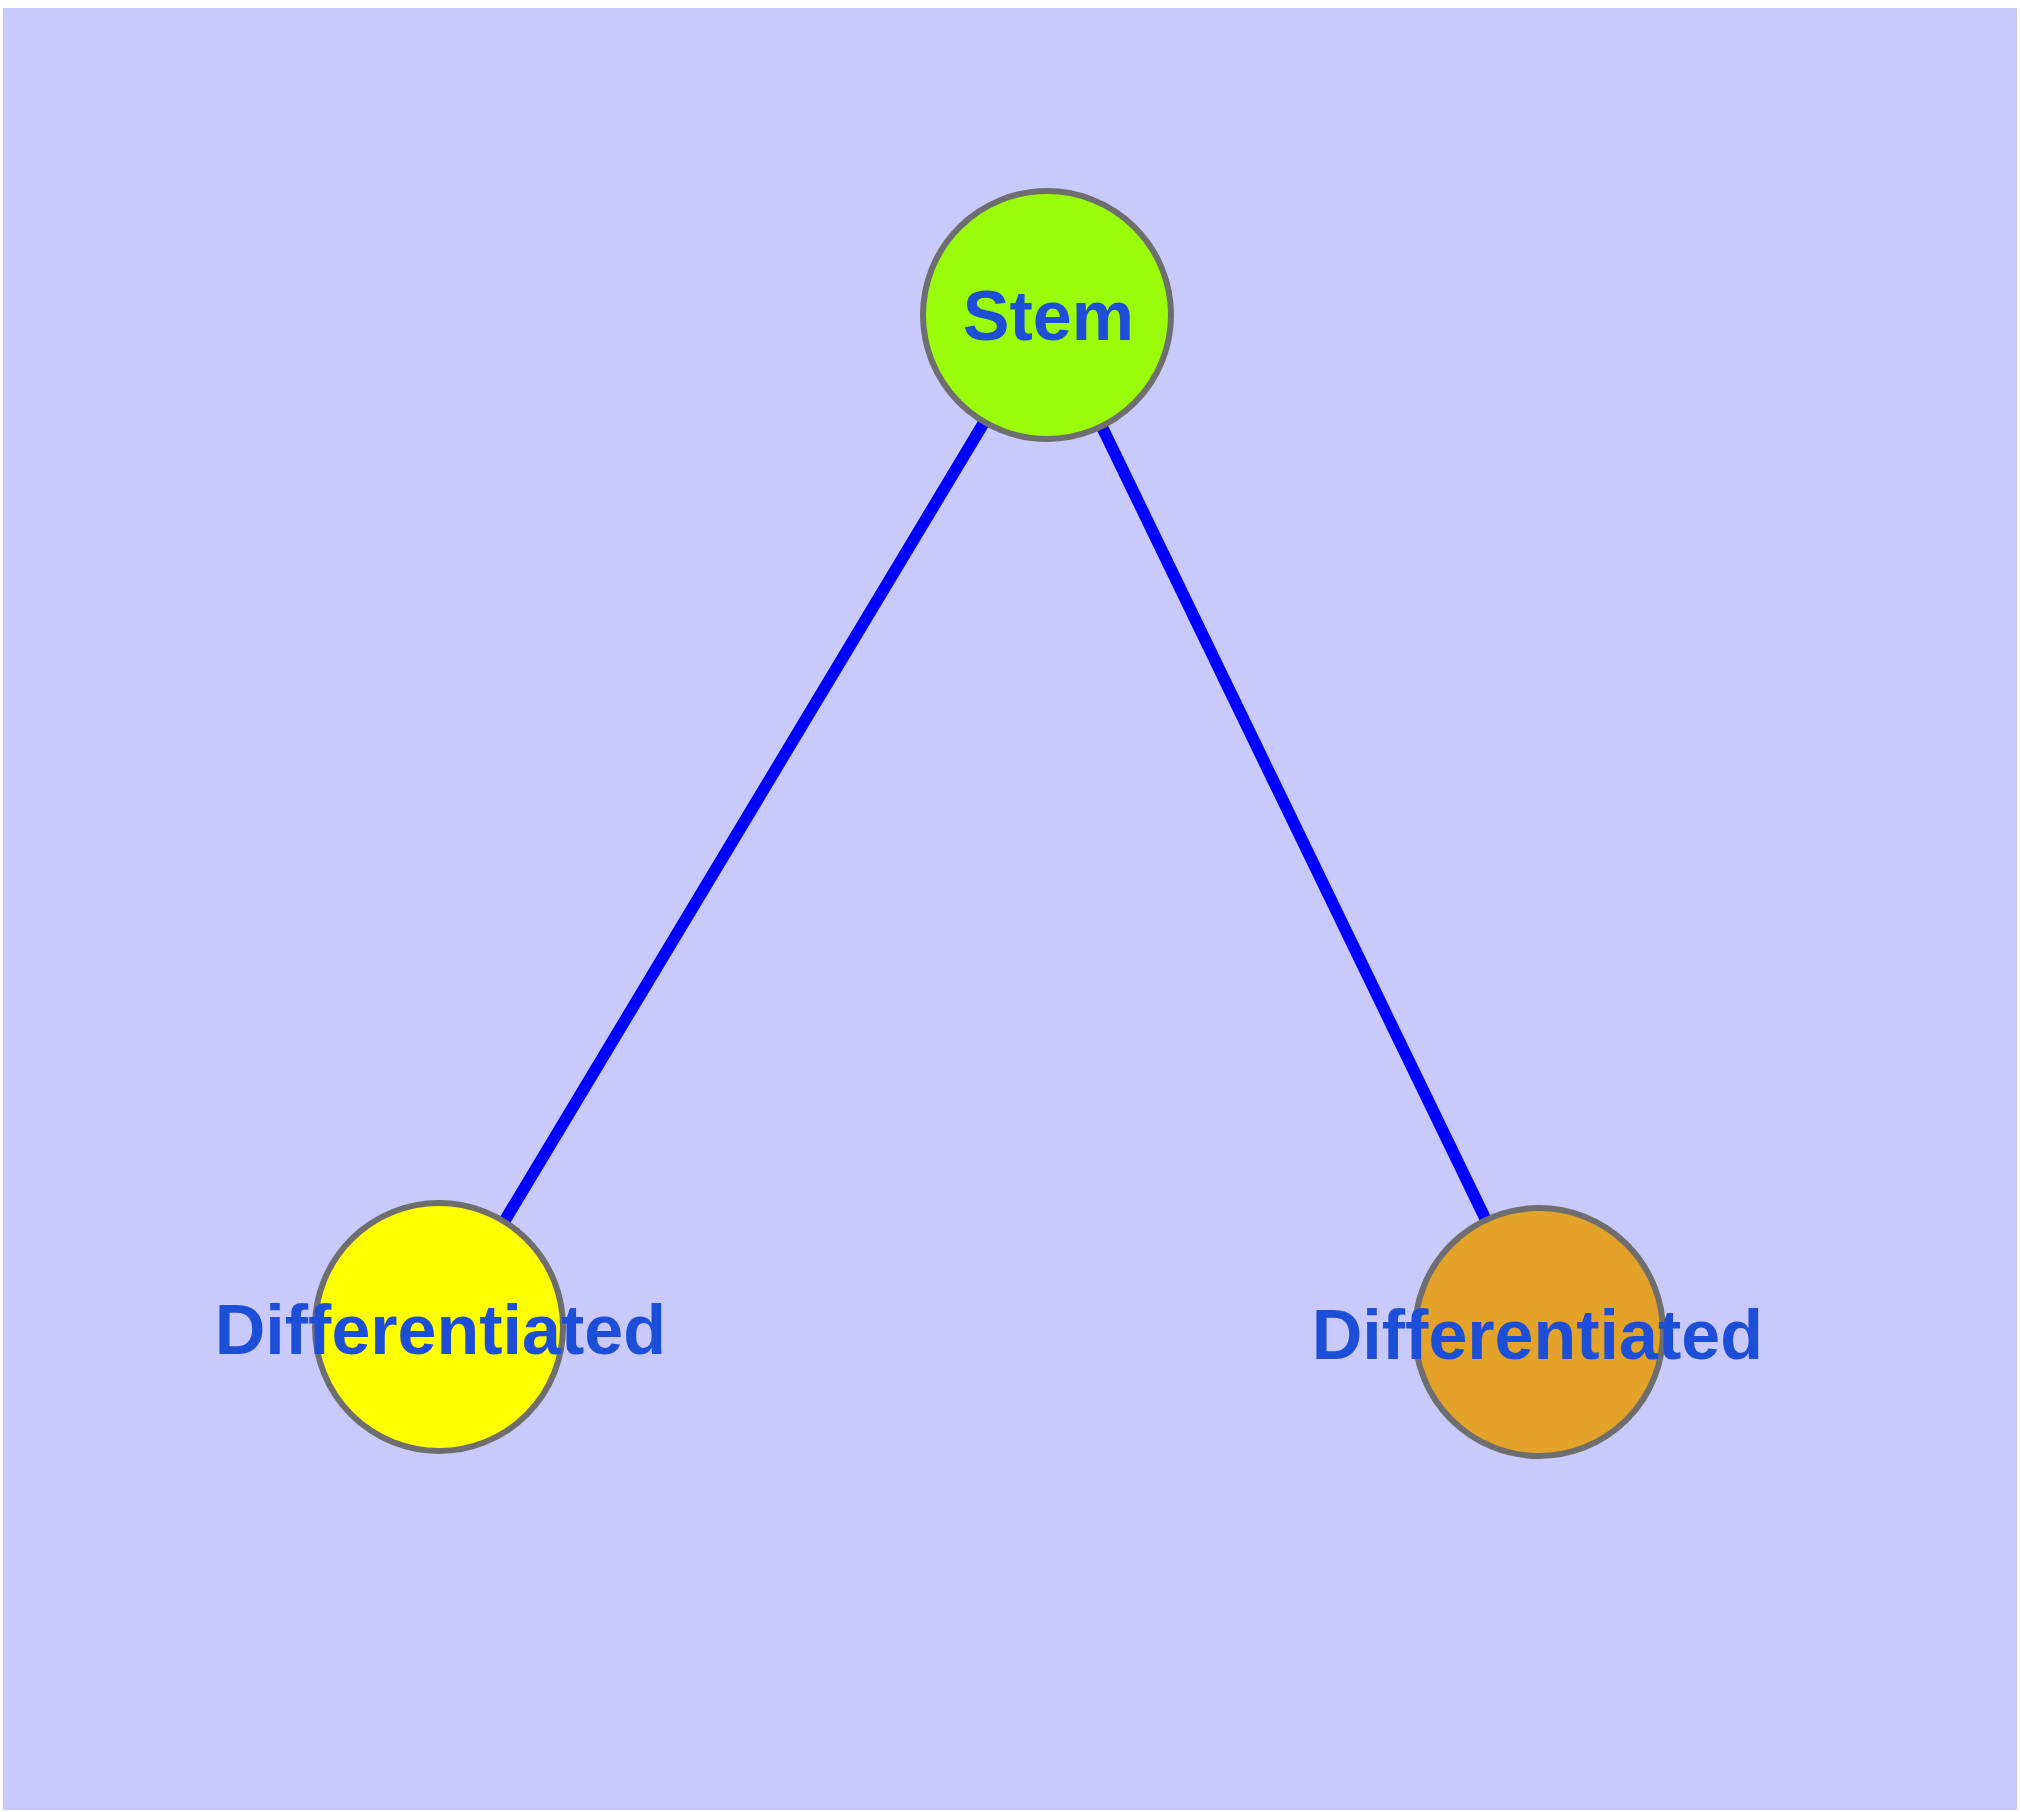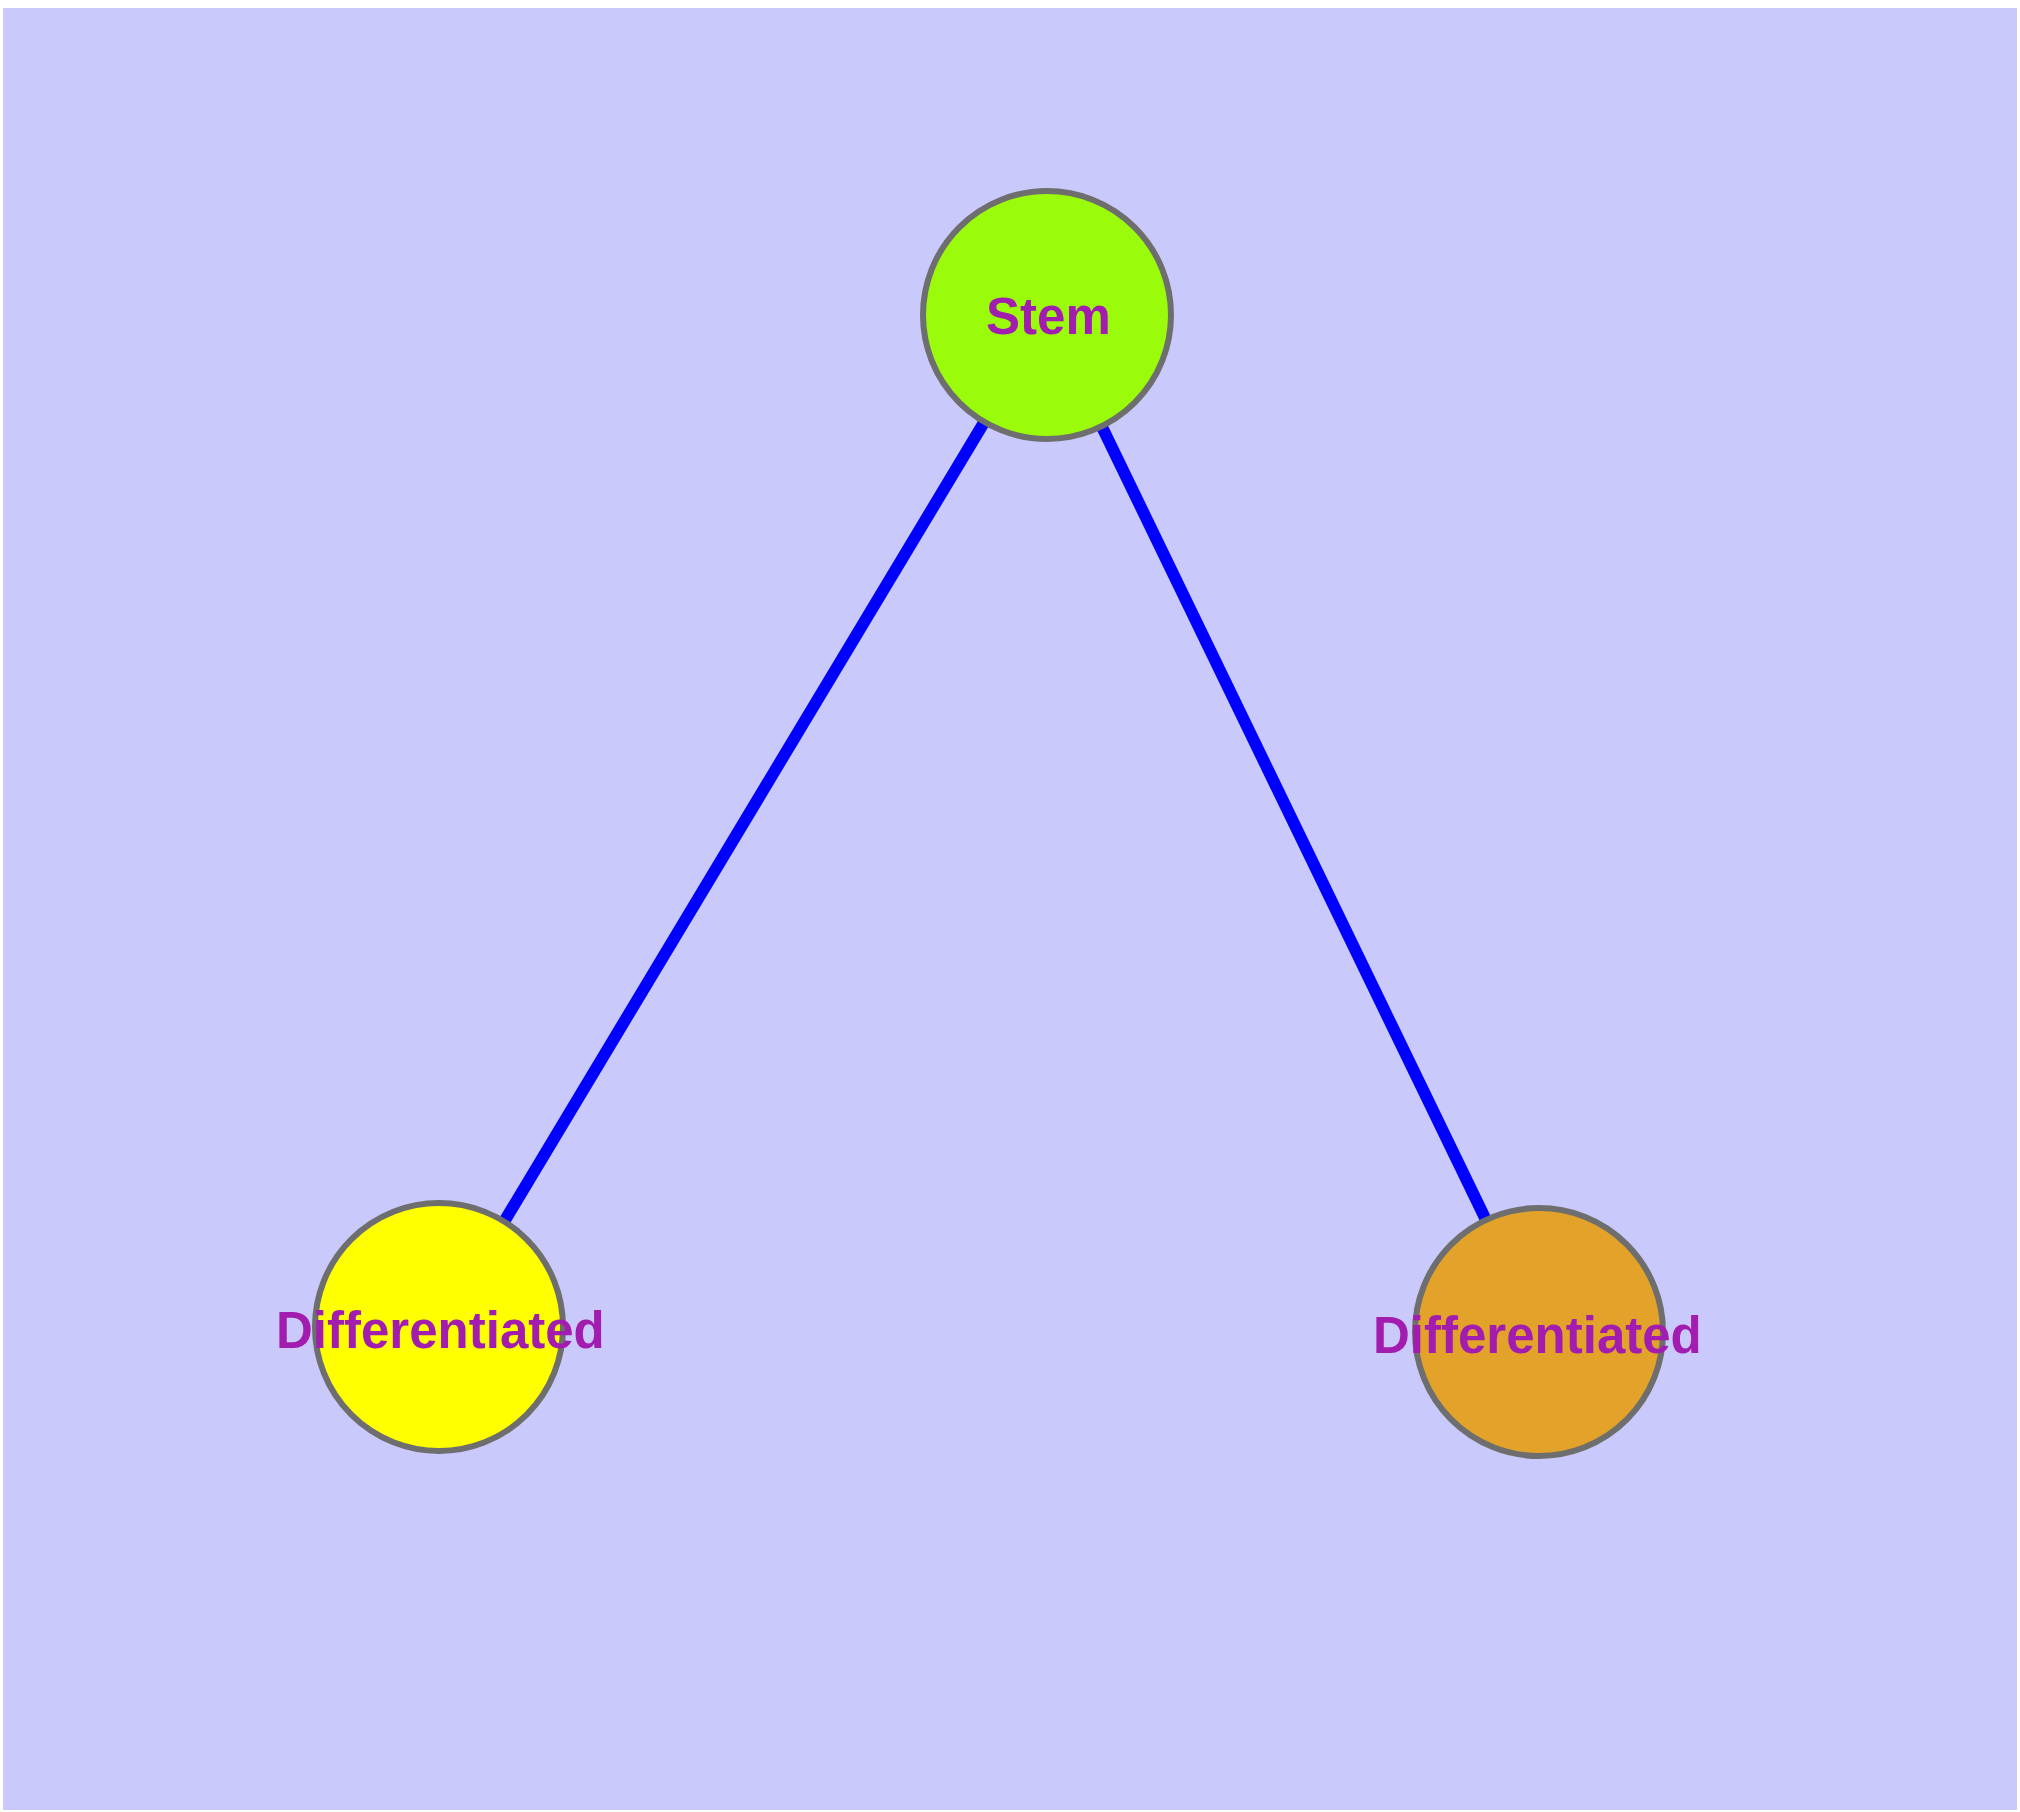--- a/index.html
+++ b/index.html
@@ -40,23 +40,23 @@
     border-style: solid;
     border-width: 6.8px;
     box-sizing: content-box;
   }
   .node-circle.stem   { left: 917px; top: 180px; }
   .node-circle.type-a { left: 309px;  top: 1192px; }
   .node-circle.type-b { left: 1409px; top: 1197px; }
   .node-label {
     position: absolute;
     transform: translate(-50%, -50%);
-    color: #a21caf;
+    color: #1d4ed8;
     font-weight: bold;
-    font-size: 51px;
+    font-size: 70px;
     line-height: 93px;
     text-align: center;
     white-space: nowrap;
     pointer-events: none;
   }
   .node-label.stem   { left: 1045px; top: 308px; }
   .node-label.type-a { left: 437px;  top: 1322px; }
   .node-label.type-b { left: 1534px; top: 1327px; }
   .label-line { display: block; }
 </style>

